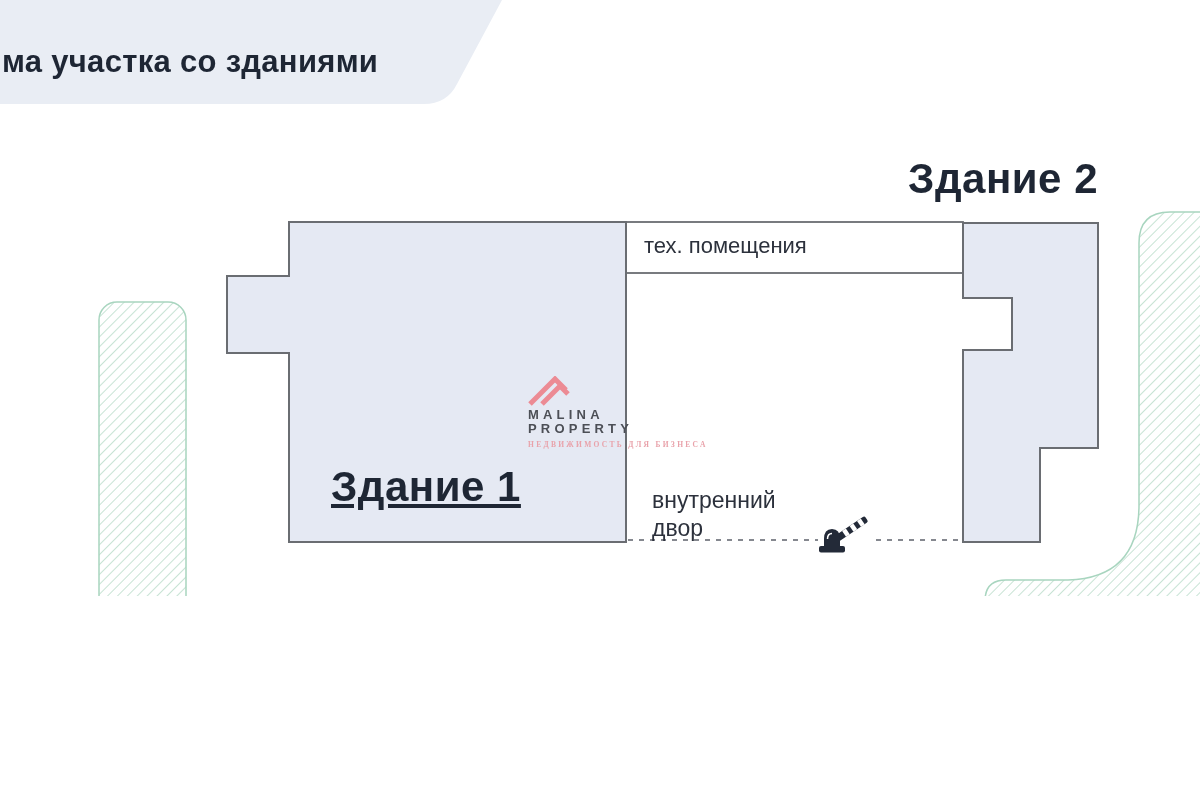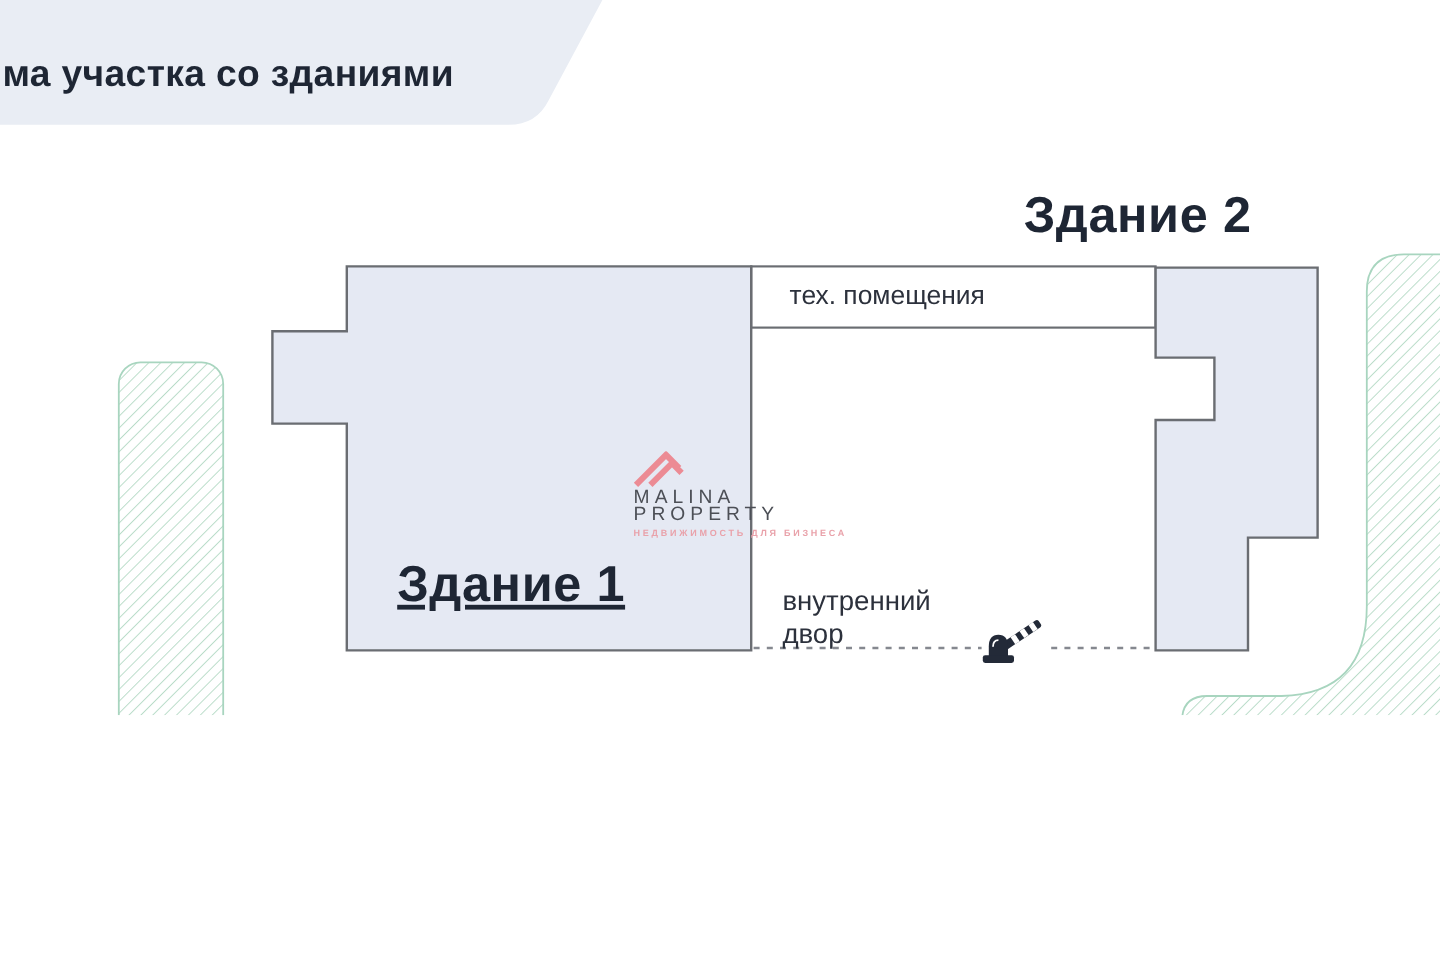--- a/index.html
+++ b/index.html
@@ -28,43 +28,43 @@
     position:absolute;left:2px;top:44px;
     font-size:31px;font-weight:800;letter-spacing:.3px;
     color:var(--title-text);white-space:nowrap;
   }
   .plan-svg{position:absolute;left:0;top:0;width:1200px;height:800px;}
   .b-label{
     position:absolute;font-size:42px;font-weight:700;
     color:var(--title-text);white-space:nowrap;letter-spacing:.5px;
   }
   .b1-label{left:331px;top:463px;text-decoration:underline;}
-  .b2-label{left:798px;top:155px;width:300px;text-align:center;}
+  .b2-label{left:798px;top:155px;width:300px;text-align:right;}
   .tech-label{
-    position:absolute;left:658px;top:233px;
+    position:absolute;left:644px;top:233px;
     font-size:22px;color:var(--label-text);white-space:nowrap;
   }
   .yard-label{
     position:absolute;left:652px;top:486px;width:170px;
     font-size:23px;line-height:28px;color:var(--label-text);
   }
   .logo{
     position:absolute;left:528px;top:376px;width:160px;
     display:flex;flex-wrap:wrap;align-items:flex-start;
   }
   .logo-mark{width:50px;height:30px;flex:0 0 auto;margin-right:8px;}
   .logo-name{
     padding-top:2px;
-    font-size:16px;font-weight:400;letter-spacing:4.2px;
+    font-size:13px;font-weight:700;letter-spacing:4.2px;
     line-height:14px;color:var(--logo-text);white-space:nowrap;
   }
   .logo-tagline{
     flex:1 0 100%;margin-top:4px;
     font-size:7.5px;font-weight:700;letter-spacing:2.3px;
-    color:var(--logo-tagline);white-space:nowrap;
+    color:var(--logo-tagline);white-space:nowrap;font-family:Liberation Serif, serif;
   }
   
   .hdr{fill:var(--header-bg);}
   .green-shape{fill:url(#hatch);stroke:var(--hatch-border);stroke-width:1.5;}
   .bld{fill:var(--building-fill);stroke:var(--building-border);stroke-width:2;}
   .strip{fill:#ffffff;stroke:var(--building-border);stroke-width:1.8;}
   .dash{stroke:var(--dash-line);stroke-width:2;stroke-dasharray:5 6;}
   .bar-dark{fill:var(--barrier-dark);}
 </style>
 </head>

